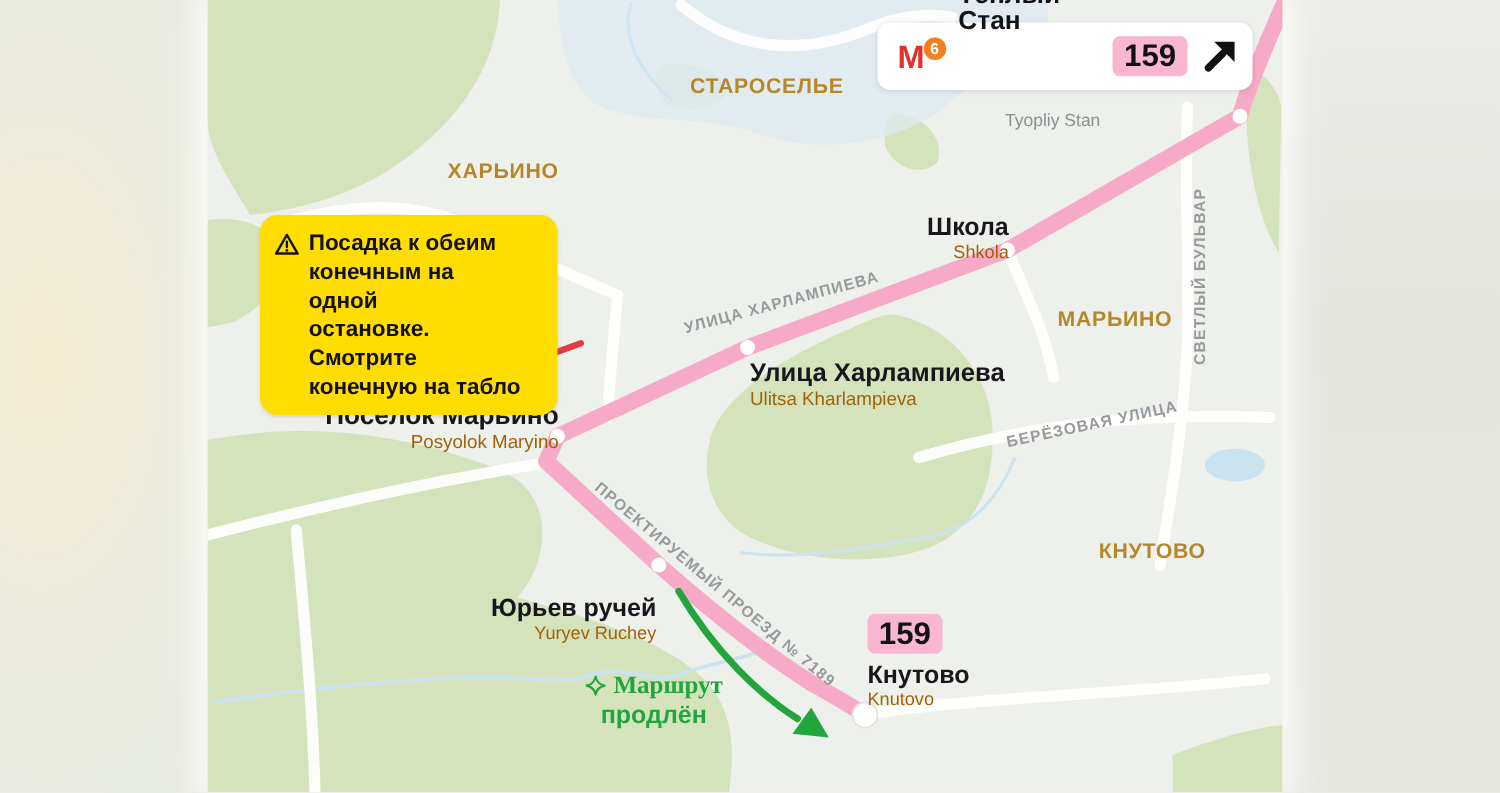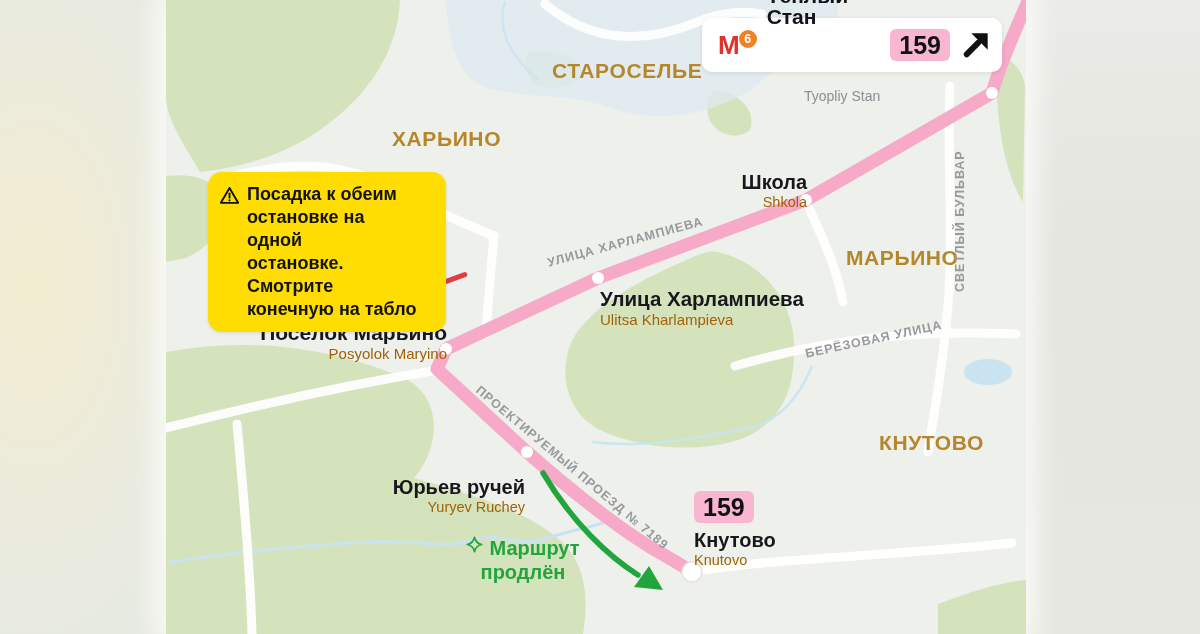--- a/index.html
+++ b/index.html
@@ -7,21 +7,21 @@
   .stage{position:relative;width:1200px;height:634px;overflow:hidden;
          font-family:"Liberation Sans","DejaVu Sans",sans-serif;}
   .band-left{position:absolute;left:0;top:0;width:166px;height:634px;
     background:radial-gradient(ellipse 120% 60% at 20% 45%, #f2ecd0 0%, #eeebd8 40%, #e9ebe0 75%, #e7eae1 100%);}
   .band-right{position:absolute;right:0;top:0;width:174px;height:634px;
     background:linear-gradient(180deg,#ebebe7 0%,#e3e5de 40%,#e6e7e0 100%);}
   .map{position:absolute;left:166px;top:0;width:860px;height:634px;background:#eef0eb;
     box-shadow:0 0 26px 10px rgba(252,252,250,.95);}
   .map svg{position:absolute;left:0;top:0;}
   .label{position:absolute;white-space:nowrap;}
-  .district{font-size:21px;font-weight:800;letter-spacing:.6px;color:#b5872a;}
+  .district{font-size:17px;font-weight:800;letter-spacing:.6px;color:#b5872a;}
   .street{font-size:12.5px;font-weight:700;letter-spacing:1px;color:#97999d;}
   .stop-name{font-size:20px;font-weight:800;color:#17171c;line-height:1.15;}
   .stop-sub{font-size:14.5px;font-weight:400;color:#a16207;line-height:1.2;}
   .ra{text-align:right;margin-top:20px;}
   .metro-card{position:absolute;left:702px;top:18px;width:300px;height:54px;background:#ffffff;
     border-radius:10px;display:flex;align-items:center;padding:0 12px 0 16px;gap:10px;
     box-shadow:0 1px 4px rgba(60,60,60,.12);}
   .m-logo{display:flex;align-items:flex-start;}
   .m-letter{color:#e0322c;font-size:26px;font-weight:900;line-height:1;}
   .m-circle{width:18px;height:18px;border-radius:50%;background:#f08224;color:#fff;
@@ -36,21 +36,21 @@
     padding:1px 8px;font-size:24px;font-weight:800;color:#1a1a1a;line-height:1.2;}
   .strike{position:absolute;left:-12px;top:13px;width:98px;height:4.5px;background:#e23b43;
     border-radius:3px;transform:rotate(-20deg);}
   .warn-box{position:absolute;left:208px;top:172px;width:238px;background:#ffdd00;
     border-radius:14px;padding:11px 26px 11px 11px;display:flex;gap:7px;
     box-shadow:0 1px 3px rgba(80,80,40,.15);}
   .warn-text{font-size:18px;line-height:23px;font-weight:800;color:#121212;}
   .warn-icon{flex:0 0 auto;margin-top:3px;}
   .annotation{position:absolute;left:452px;top:536px;width:142px;text-align:center;
     color:#23a53d;font-size:20px;font-weight:800;line-height:24px;}
-  .annotation .l1{display:flex;align-items:flex-start;justify-content:center;gap:6px;}
+  .annotation .l1{display:flex;align-items:center;justify-content:center;gap:6px;font-family:Liberation Serif, serif;}
   .arrow-svg{margin-left:2px;}
 </style>
 </head>
 <body>
 
 <div class="stage">
   <div class="band-left"></div>
   <div class="band-right"></div>
 
   <div class="map">
@@ -98,21 +98,21 @@
       </g>
 
       <g>
         <path fill="none" stroke="#23a53d" stroke-width="5.5" stroke-linecap="round" d="M543,473 C572,522 608,556 638,575"></path>
         <polygon fill="#23a53d" points="663,590 634,587 649,566"></polygon>
       </g>
     </svg>
   </div>
 
   <div class="label district" style="left:552px;top:59px;">СТАРОСЕЛЬЕ</div>
-  <div class="label district" style="left:358px;top:127px;margin-left:34px;">ХАРЬИНО</div>
+  <div class="label district" style="left:358px;top:127px;">ХАРЬИНО</div>
   <div class="label district" style="left:846px;top:246px;">МАРЬИНО</div>
   <div class="label district" style="left:879px;top:431px;">КНУТОВО</div>
 
   <div class="label street" style="left:546px;top:256px;transform:rotate(-15deg);transform-origin:0 0;">УЛИЦА ХАРЛАМПИЕВА</div>
   <div class="label street" style="left:953px;top:292px;transform:rotate(-90deg);transform-origin:0 0;">СВЕТЛЫЙ БУЛЬВАР</div>
   <div class="label street" style="left:804px;top:347px;transform:rotate(-12deg);transform-origin:0 0;">БЕРЁЗОВАЯ УЛИЦА</div>
   <div class="label street" style="left:482px;top:383px;transform:rotate(40deg);transform-origin:0 0;">ПРОЕКТИРУЕМЫЙ ПРОЕЗД № 7189</div>
 
   <div class="label ra" style="left:655px;top:151px;width:152px;">
     <div class="stop-name">Школа</div>
@@ -155,21 +155,21 @@
   </div>
 
   <div class="warn-box">
     <svg class="warn-icon" width="21" height="19" viewBox="0 0 24 22">
       <path d="M12,2.2 L22,19.5 L2,19.5 Z" fill="none" stroke="#121212" stroke-width="2.2" stroke-linejoin="round"></path>
       <line x1="12" y1="8.5" x2="12" y2="13.5" stroke="#121212" stroke-width="2.2" stroke-linecap="round"></line>
       <circle cx="12" cy="16.6" r="1.3" fill="#121212"></circle>
     </svg>
     <div>
       <div class="warn-text">Посадка к обеим</div>
-      <div class="warn-text">остановке на одной</div>
+      <div class="warn-text">конечным на одной</div>
       <div class="warn-text">остановке. Смотрите</div>
       <div class="warn-text">конечную на табло</div>
     </div>
   </div>
 
   <div class="metro-card">
     <div class="m-logo">
       <span class="m-letter">М</span>
       <span class="m-circle">6</span>
     </div>

